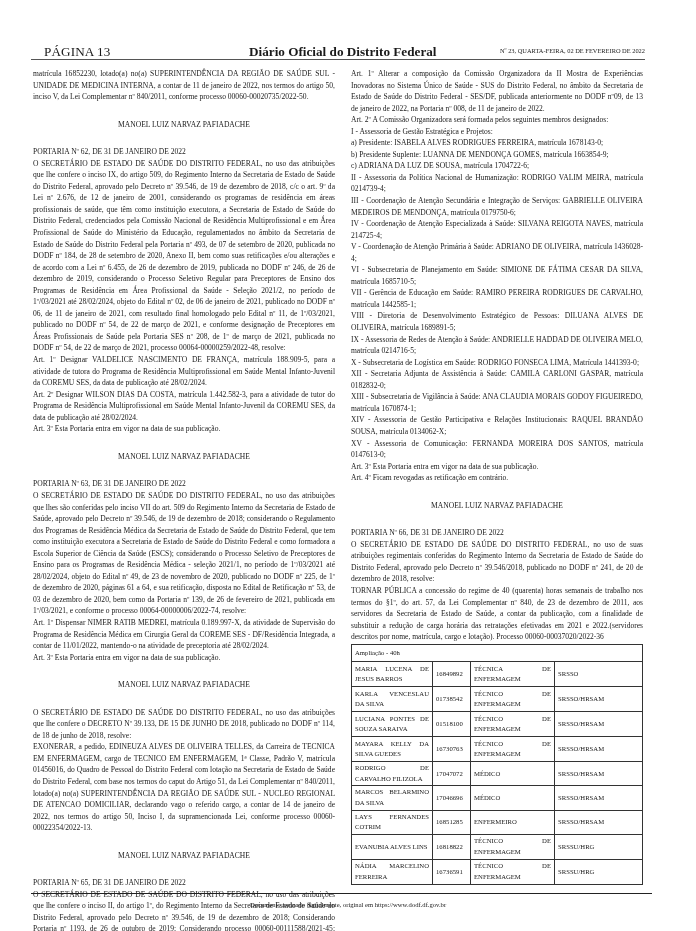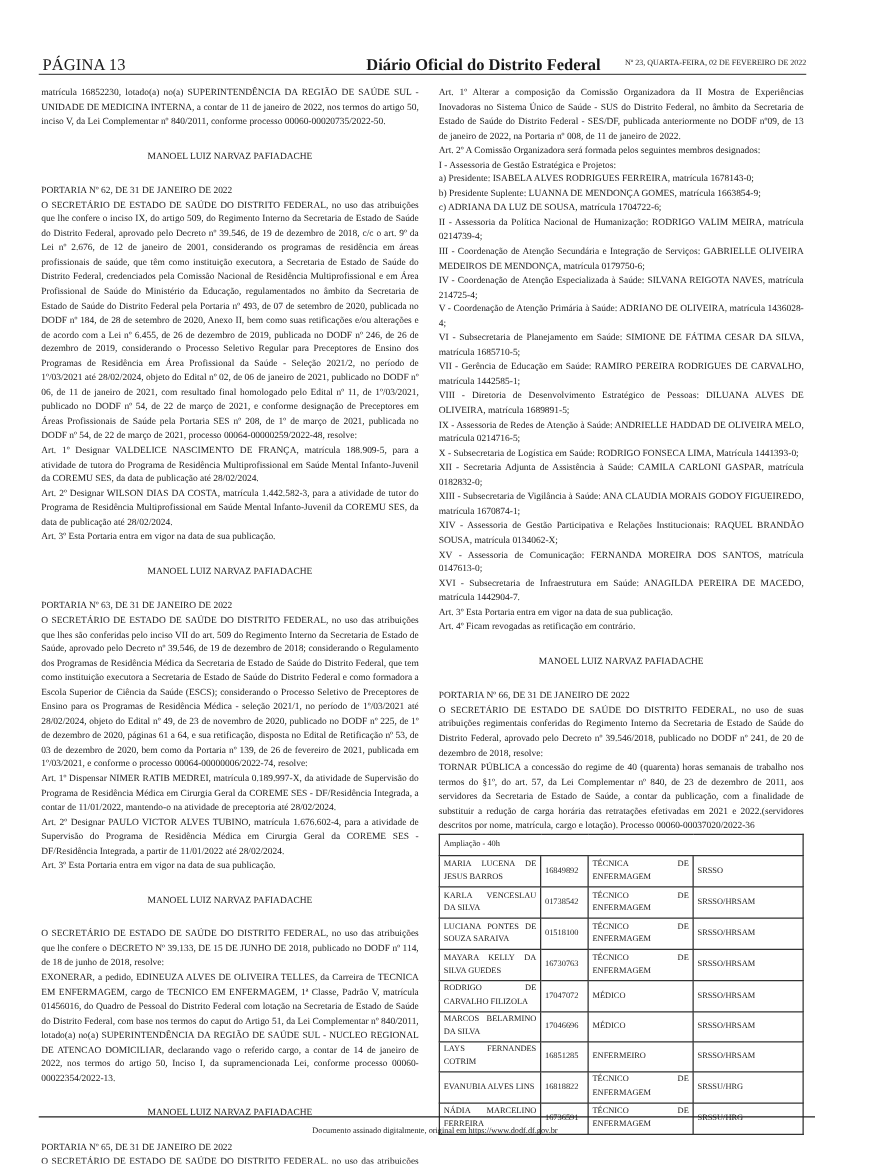--- a/index.html
+++ b/index.html
@@ -1,21 +1,21 @@
 <!DOCTYPE html>
 <html><head>
 <meta charset="utf-8">
 <style>
   html, body { margin:0; padding:0; background:#fff; }
   body { width:696px; height:931px; position:relative; overflow:hidden;
          font-family:"Liberation Serif", "DejaVu Serif", serif; color:#1a1a1a; }
   .header { position:absolute; left:31px; top:44px; width:614px; height:15px;
             border-bottom:1.4px solid #555; }
-  .hdr-page { position:absolute; left:3px; top:0; font-size:13.2px; letter-spacing:0.1px; }
-  .hdr-title { position:absolute; left:218px; top:0; font-size:13.2px; font-weight:bold;margin-left:44px; }
+  .hdr-page { position:absolute; left:13px; top:0; font-size:13.2px; letter-spacing:0.1px; }
+  .hdr-title { position:absolute; left:218px; top:0; font-size:13.2px; font-weight:bold; }
   .hdr-date { position:absolute; right:0; top:3px; font-size:6.4px; }
   .col { position:absolute; top:68px; width:302px; font-size:7.55px; line-height:11.55px; text-align:justify; }
   .col-left { left:33px; }
   .col-right { left:351px; width:292px; }
   .p { margin:0; }
   .sig { text-align:center; margin:16px; }
   .title { text-align:left; margin:11px 0 0 0; }
   table.t { border-collapse:collapse; width:292px; margin-top:1px; font-size:6.7px; line-height:10.6px; }
   table.t td { border:1px solid #333; padding:1px 3px; vertical-align:middle; text-align:left; }
   table.t td.name { width:74px; text-align:justify; text-align-last:left; }
@@ -43,21 +43,20 @@
   <p class="title">PORTARIA Nº 62, DE 31 DE JANEIRO DE 2022</p>
   <p class="p">O SECRETÁRIO DE ESTADO DE SAÚDE DO DISTRITO FEDERAL, no uso das atribuições que lhe confere o inciso IX, do artigo 509, do Regimento Interno da Secretaria de Estado de Saúde do Distrito Federal, aprovado pelo Decreto nº 39.546, de 19 de dezembro de 2018, c/c o art. 9º da Lei nº 2.676, de 12 de janeiro de 2001, considerando os programas de residência em áreas profissionais de saúde, que têm como instituição executora, a Secretaria de Estado de Saúde do Distrito Federal, credenciados pela Comissão Nacional de Residência Multiprofissional e em Área Profissional de Saúde do Ministério da Educação, regulamentados no âmbito da Secretaria de Estado de Saúde do Distrito Federal pela Portaria nº 493, de 07 de setembro de 2020, publicada no DODF nº 184, de 28 de setembro de 2020, Anexo II, bem como suas retificações e/ou alterações e de acordo com a Lei nº 6.455, de 26 de dezembro de 2019, publicada no DODF nº 246, de 26 de dezembro de 2019, considerando o Processo Seletivo Regular para Preceptores de Ensino dos Programas de Residência em Área Profissional da Saúde - Seleção 2021/2, no período de 1º/03/2021 até 28/02/2024, objeto do Edital nº 02, de 06 de janeiro de 2021, publicado no DODF nº 06, de 11 de janeiro de 2021, com resultado final homologado pelo Edital nº 11, de 1º/03/2021, publicado no DODF nº 54, de 22 de março de 2021, e conforme designação de Preceptores em Áreas Profissionais de Saúde pela Portaria SES nº 208, de 1º de março de 2021, publicada no DODF nº 54, de 22 de março de 2021, processo 00064-00000259/2022-48, resolve:</p>
   <p class="p">Art. 1º Designar VALDELICE NASCIMENTO DE FRANÇA, matrícula 188.909-5, para a atividade de tutora do Programa de Residência Multiprofissional em Saúde Mental Infanto-Juvenil da COREMU SES, da data de publicação até 28/02/2024.</p>
   <p class="p">Art. 2º Designar WILSON DIAS DA COSTA, matrícula 1.442.582-3, para a atividade de tutor do Programa de Residência Multiprofissional em Saúde Mental Infanto-Juvenil da COREMU SES, da data de publicação até 28/02/2024.</p>
   <p class="p">Art. 3º Esta Portaria entra em vigor na data de sua publicação.</p>
   <p class="sig">MANOEL LUIZ NARVAZ PAFIADACHE</p>
 
   <p class="title">PORTARIA Nº 63, DE 31 DE JANEIRO DE 2022</p>
   <p class="p">O SECRETÁRIO DE ESTADO DE SAÚDE DO DISTRITO FEDERAL, no uso das atribuições que lhes são conferidas pelo inciso VII do art. 509 do Regimento Interno da Secretaria de Estado de Saúde, aprovado pelo Decreto nº 39.546, de 19 de dezembro de 2018; considerando o Regulamento dos Programas de Residência Médica da Secretaria de Estado de Saúde do Distrito Federal, que tem como instituição executora a Secretaria de Estado de Saúde do Distrito Federal e como formadora a Escola Superior de Ciência da Saúde (ESCS); considerando o Processo Seletivo de Preceptores de Ensino para os Programas de Residência Médica - seleção 2021/1, no período de 1º/03/2021 até 28/02/2024, objeto do Edital nº 49, de 23 de novembro de 2020, publicado no DODF nº 225, de 1º de dezembro de 2020, páginas 61 a 64, e sua retificação, disposta no Edital de Retificação nº 53, de 03 de dezembro de 2020, bem como da Portaria nº 139, de 26 de fevereiro de 2021, publicada em 1º/03/2021, e conforme o processo 00064-00000006/2022-74, resolve:</p>
   <p class="p">Art. 1º Dispensar NIMER RATIB MEDREI, matrícula 0.189.997-X, da atividade de Supervisão do Programa de Residência Médica em Cirurgia Geral da COREME SES - DF/Residência Integrada, a contar de 11/01/2022, mantendo-o na atividade de preceptoria até 28/02/2024.</p>
-  <p class="p">Art. 2º Designar PAULO VICTOR ALVES TUBINO, matrícula 1.676.602-4, para a atividade de Supervisão do Programa de Residência Médica em Cirurgia Geral da COREME SES - DF/Residência Integrada, a partir de 11/01/2022 até 28/02/2024.</p>
   <p class="p">Art. 3º Esta Portaria entra em vigor na data de sua publicação.</p>
   <p class="sig">MANOEL LUIZ NARVAZ PAFIADACHE</p>
 
   <p class="p">O SECRETÁRIO DE ESTADO DE SAÚDE DO DISTRITO FEDERAL, no uso das atribuições que lhe confere o DECRETO Nº 39.133, DE 15 DE JUNHO DE 2018, publicado no DODF nº 114, de 18 de junho de 2018, resolve:</p>
   <p class="p">EXONERAR, a pedido, EDINEUZA ALVES DE OLIVEIRA TELLES, da Carreira de TECNICA EM ENFERMAGEM, cargo de TECNICO EM ENFERMAGEM, 1ª Classe, Padrão V, matrícula 01456016, do Quadro de Pessoal do Distrito Federal com lotação na Secretaria de Estado de Saúde do Distrito Federal, com base nos termos do caput do Artigo 51, da Lei Complementar nº 840/2011, lotado(a) no(a) SUPERINTENDÊNCIA DA REGIÃO DE SAÚDE SUL - NUCLEO REGIONAL DE ATENCAO DOMICILIAR, declarando vago o referido cargo, a contar de 14 de janeiro de 2022, nos termos do artigo 50, Inciso I, da supramencionada Lei, conforme processo 00060-00022354/2022-13.</p>
   <p class="sig">MANOEL LUIZ NARVAZ PAFIADACHE</p>
 
   <p class="title">PORTARIA Nº 65, DE 31 DE JANEIRO DE 2022</p>
   <p class="p">O SECRETÁRIO DE ESTADO DE SAÚDE DO DISTRITO FEDERAL, no uso das atribuições que lhe confere o inciso II, do artigo 1º, do Regimento Interno da Secretaria de Estado de Saúde do Distrito Federal, aprovado pelo Decreto nº 39.546, de 19 de dezembro de 2018; Considerando Portaria nº 1193, de 26 de outubro de 2019; Considerando processo 00060-00111588/2021-45; resolve:</p>
 </div>
@@ -76,21 +75,20 @@
       <p class="p">V - Coordenação de Atenção Primária à Saúde: ADRIANO DE OLIVEIRA, matrícula 1436028-4;</p>
       <p class="p">VI - Subsecretaria de Planejamento em Saúde: SIMIONE DE FÁTIMA CESAR DA SILVA, matrícula 1685710-5;</p>
       <p class="p">VII - Gerência de Educação em Saúde: RAMIRO PEREIRA RODRIGUES DE CARVALHO, matrícula 1442585-1;</p>
       <p class="p">VIII - Diretoria de Desenvolvimento Estratégico de Pessoas: DILUANA ALVES DE OLIVEIRA, matrícula 1689891-5;</p>
       <p class="p">IX - Assessoria de Redes de Atenção à Saúde: ANDRIELLE HADDAD DE OLIVEIRA MELO, matrícula 0214716-5;</p>
       <p class="p">X - Subsecretaria de Logística em Saúde: RODRIGO FONSECA LIMA, Matrícula 1441393-0;</p>
       <p class="p">XII - Secretaria Adjunta de Assistência à Saúde: CAMILA CARLONI GASPAR, matrícula 0182832-0;</p>
       <p class="p">XIII - Subsecretaria de Vigilância à Saúde: ANA CLAUDIA MORAIS GODOY FIGUEIREDO, matrícula 1670874-1;</p>
       <p class="p">XIV - Assessoria de Gestão Participativa e Relações Institucionais: RAQUEL BRANDÃO SOUSA, matrícula 0134062-X;</p>
       <p class="p">XV - Assessoria de Comunicação: FERNANDA MOREIRA DOS SANTOS, matrícula 0147613-0;</p>
-      <p class="p">XVI - Subsecretaria de Infraestrutura em Saúde: ANAGILDA PEREIRA DE MACEDO, matrícula 1442904-7.</p>
     </div>
   <p class="p">Art. 3º Esta Portaria entra em vigor na data de sua publicação.</p>
   <p class="p">Art. 4º Ficam revogadas as retificação em contrário.</p>
   <p class="sig">MANOEL LUIZ NARVAZ PAFIADACHE</p>
 
   <p class="title">PORTARIA Nº 66, DE 31 DE JANEIRO DE 2022</p>
   <p class="p">O SECRETÁRIO DE ESTADO DE SAÚDE DO DISTRITO FEDERAL, no uso de suas atribuições regimentais conferidas do Regimento Interno da Secretaria de Estado de Saúde do Distrito Federal, aprovado pelo Decreto nº 39.546/2018, publicado no DODF nº 241, de 20 de dezembro de 2018, resolve:</p>
   <p class="p">TORNAR PÚBLICA a concessão do regime de 40 (quarenta) horas semanais de trabalho nos termos do §1º, do art. 57, da Lei Complementar nº 840, de 23 de dezembro de 2011, aos servidores da Secretaria de Estado de Saúde, a contar da publicação, com a finalidade de substituir a redução de carga horária das retratações efetivadas em 2021 e 2022.(servidores descritos por nome, matrícula, cargo e lotação). Processo 00060-00037020/2022-36</p>
 
   <table class="t">

